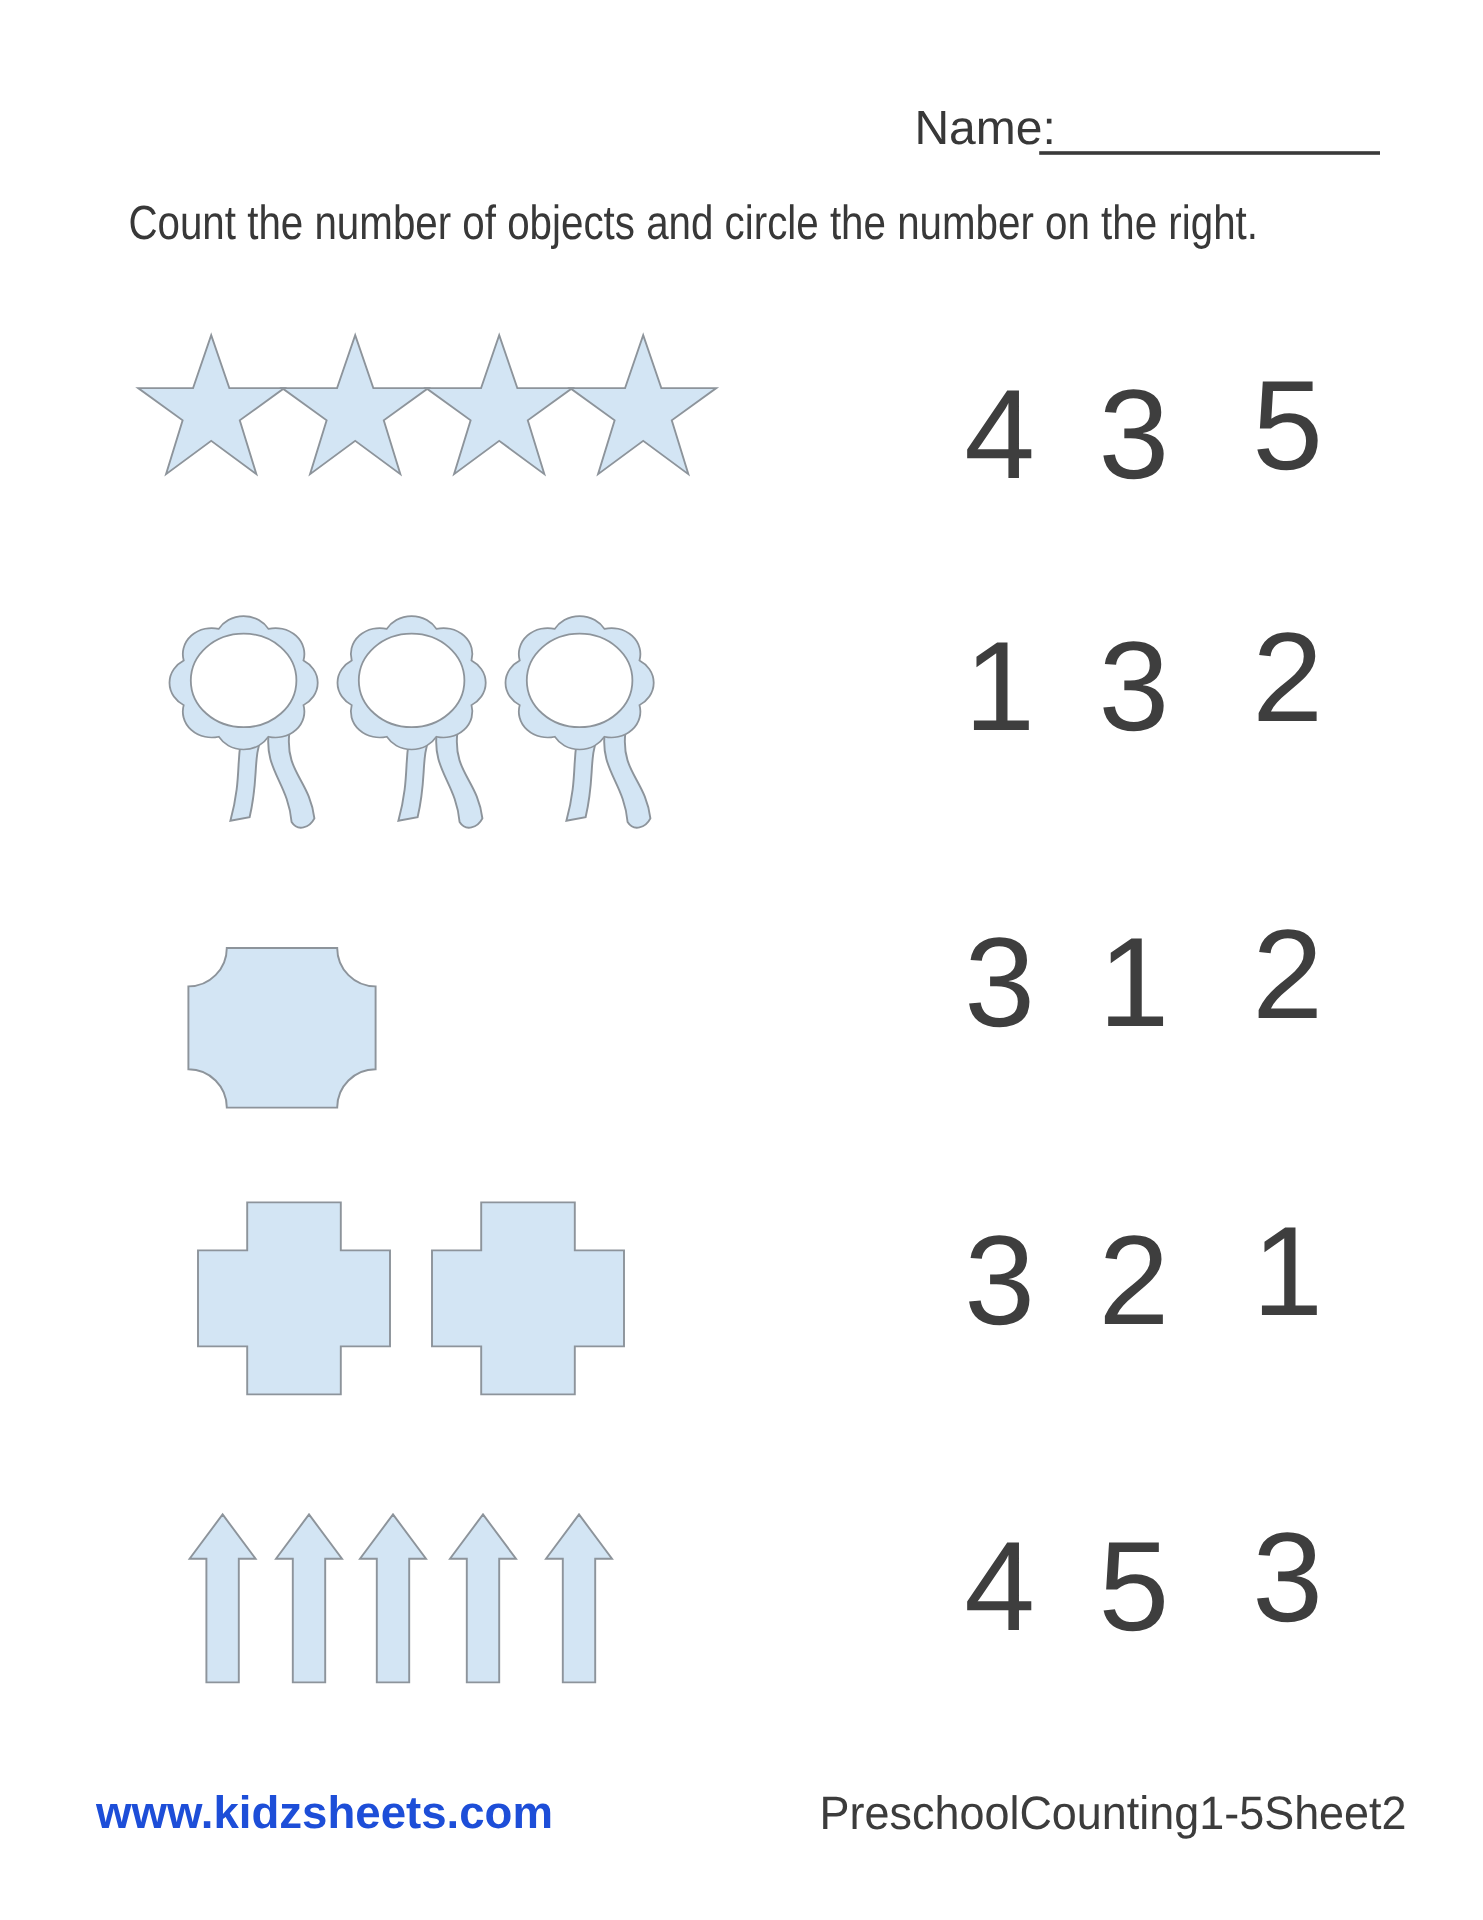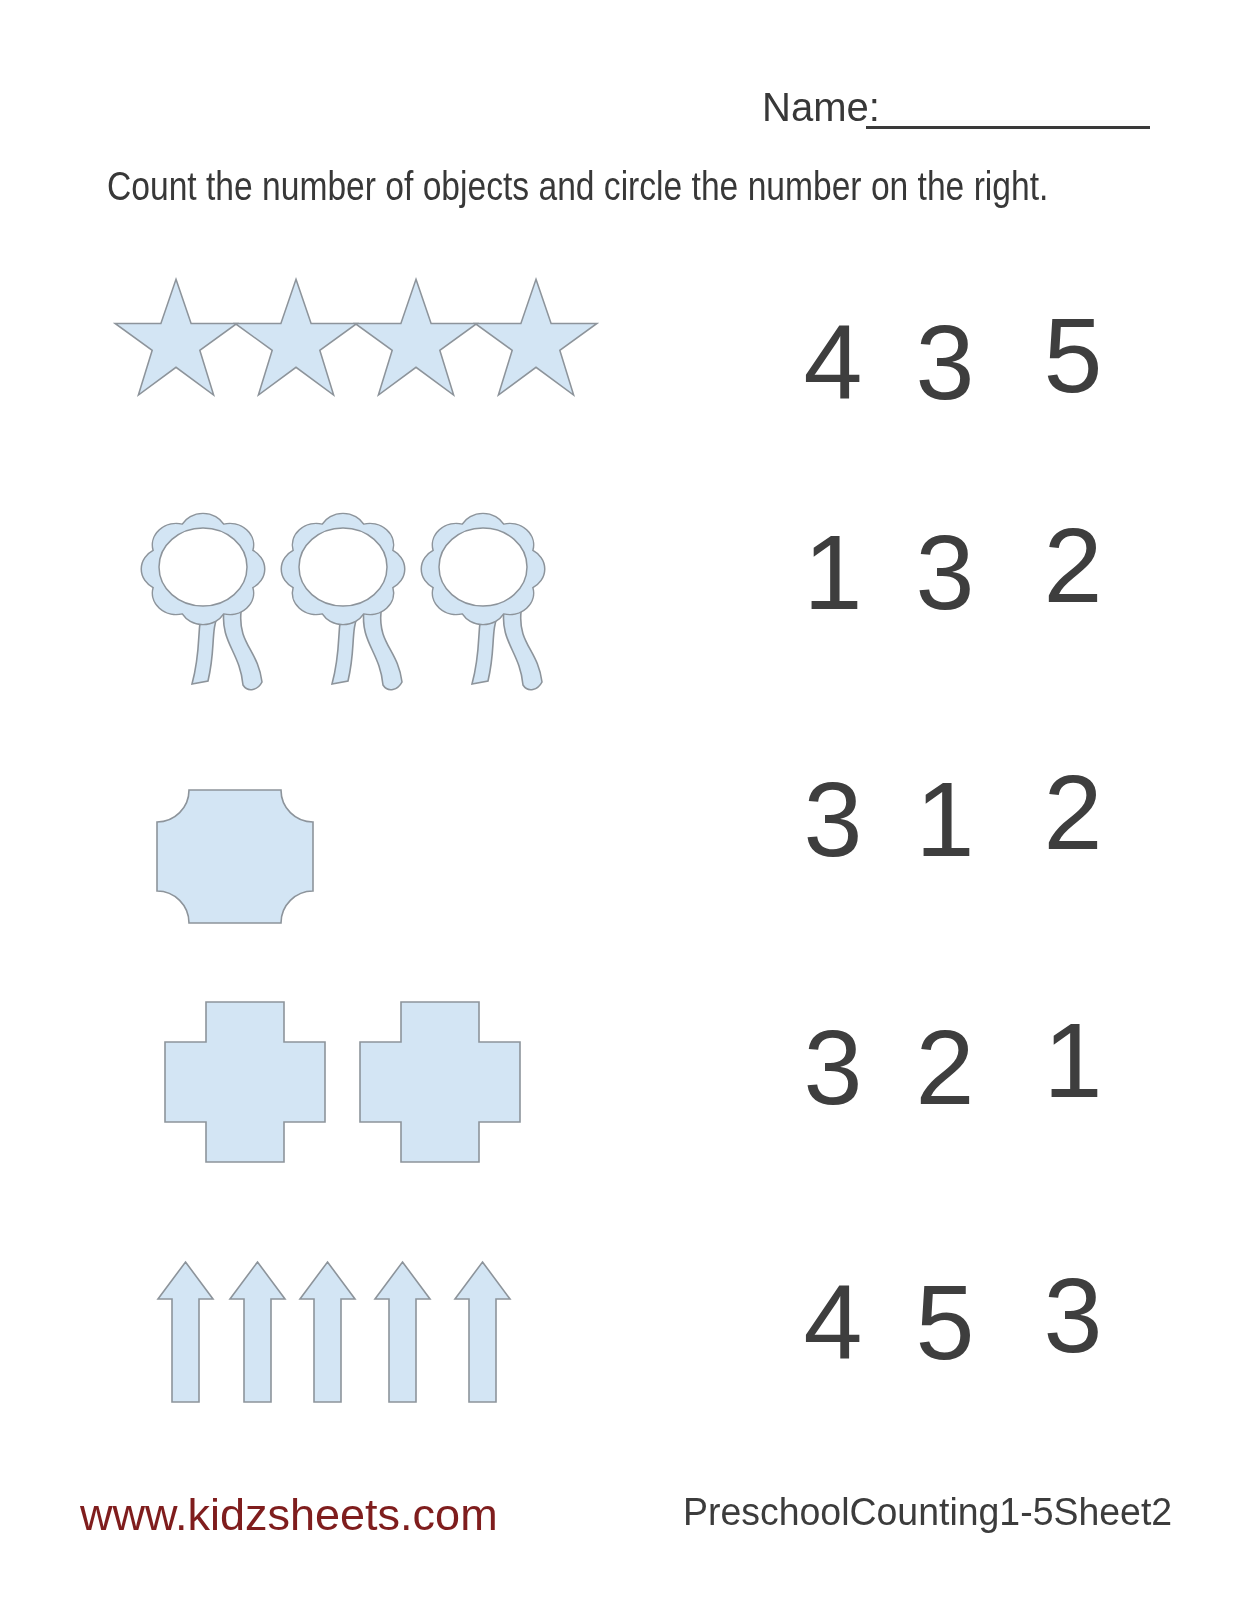--- a/index.html
+++ b/index.html
@@ -56,22 +56,23 @@
   .choice:nth-child(3){margin-left:28px; position:relative; top:-7px;}
   .choices-1{top:309px;}
   .choices-2{top:519px;}
   .choices-3{top:766px;}
   .choices-4{top:1014px;}
   .choices-5{top:1269px;}
 
   .footer-website{
     position:absolute;
     left:80px; top:1492px;
-    font-size:45px; line-height:1;
-    color:#7f1d1d;
+    font-size:38px; line-height:1;
+    color:#1d4ed8;
+    font-weight:bold;
   }
   .footer-title{
     position:absolute;
     left:683px; top:1492px;
     font-size:39px; line-height:1;
     color:#3c3c3c;
     transform:scaleX(0.96);
     transform-origin:left top;
   }
 </style>

